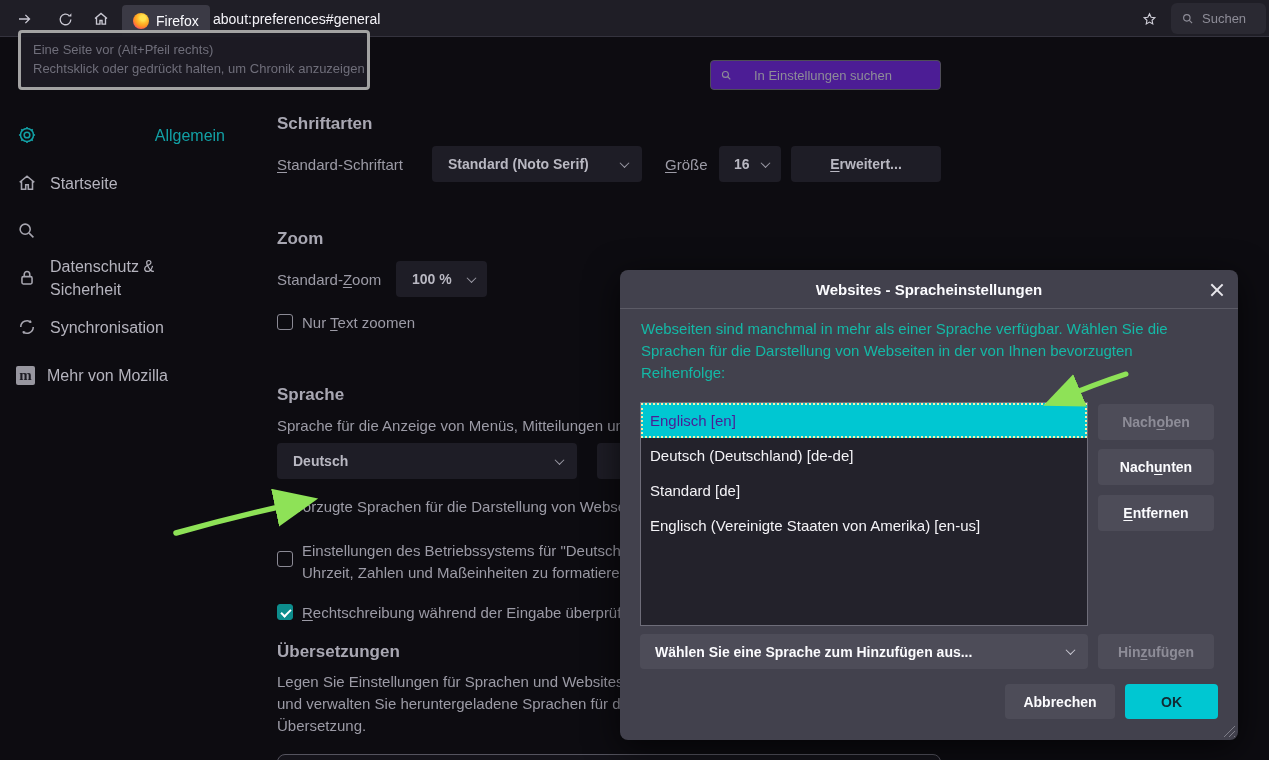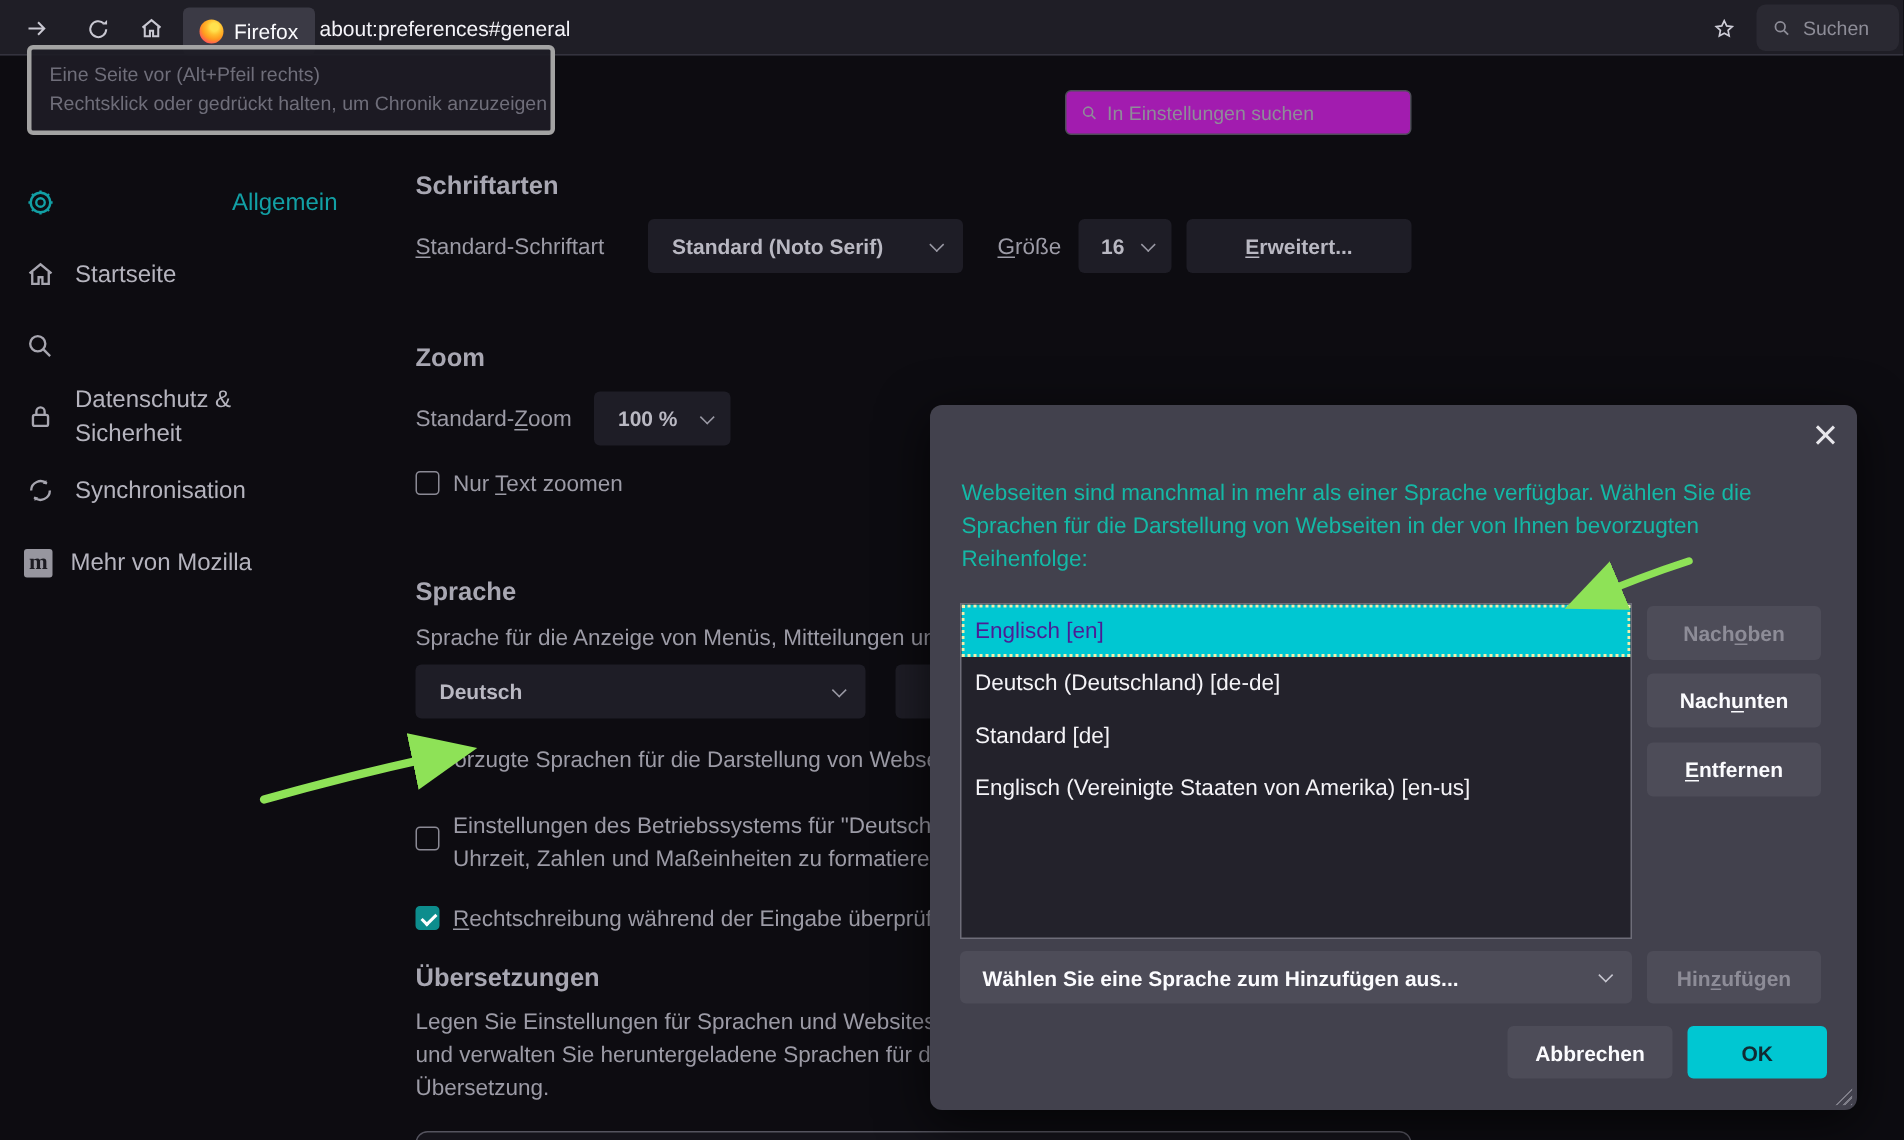--- a/index.html
+++ b/index.html
@@ -33,21 +33,21 @@
   .si-4 { top:255px; height:46px; }
   .si-5 { top:313px; } .si-6 { top:361px; }
   .si .lbl { color:#b5b4be; font-size:16px; line-height:23px; width:175px; }
   .si svg { stroke:#a7a6b0; flex:none; }
   .si.active .lbl { color:#12a0a5; }
   .si.active svg { stroke:#12a0a5; }
   .moz-icon { width:19px; height:19px; background:#97969f; color:#1c1b22; border-radius:2px; display:flex; align-items:center; justify-content:center; font:bold 15px "Liberation Serif", serif; flex:none; }
   .moz-icon::after { content:"m"; }
 
   
-  .settings-search { position:absolute; left:710px; top:60px; width:231px; height:30px; border:1px solid #4e4d58; border-radius:4px; display:flex; align-items:center; gap:5px; padding:4px 9px; background:#a21caf; }
+  .settings-search { position:absolute; left:710px; top:60px; width:231px; height:30px; border:1px solid #4e4d58; border-radius:4px; display:flex; align-items:center; gap:21px; padding:4px 9px; background:#4c1d95; }
   .settings-search svg { stroke:#8e8d98; flex:none; }
   .settings-search input { background:transparent; border:none; outline:none; width:185px; color:#c5c4ce; font-size:13px; font-family:inherit; }
   .settings-search input::placeholder { color:#8e8d98; }
 
   .heading { position:absolute; left:277px; color:#a8a7b2; font-size:17px; font-weight:bold; white-space:nowrap; }
   .h-fonts { top:114px; } .h-zoom { top:229px; } .h-lang { top:385px; } .h-trans { top:642px; }
 
   .form-label { color:#9c9ba6; font-size:15px; white-space:nowrap; }
   .ctl { background:#1e1d26; border-radius:4px; color:#b9b8c2; font-size:14px; font-weight:bold; display:flex; align-items:center; position:absolute; height:36px; }
   .chev { width:7px; height:7px; border-right:1.6px solid #9b9aa5; border-bottom:1.6px solid #9b9aa5; transform:rotate(45deg) translate(-1px,-1px); display:inline-block; flex:none; }
@@ -258,20 +258,23 @@
   <div class="heading h-trans">Übersetzungen</div>
   <div class="para trans-para">
     <span style="display:block">Legen Sie Einstellungen für Sprachen und Websites fest</span>
     <span style="display:block">und verwalten Sie heruntergeladene Sprachen für die</span>
     <span style="display:block">Übersetzung.</span>
   </div>
   <div class="partial-box"></div>
 </div>
 
 <div class="dialog">
+  <div class="dlg-header">
+    <span class="dlg-title">Websites - Spracheinstellungen</span>
+  </div>
   <span class="dlg-close"></span>
   <div class="dlg-desc">Webseiten sind manchmal in mehr als einer Sprache verfügbar. Wählen Sie die Sprachen für die Darstellung von Webseiten in der von Ihnen bevorzugten Reihenfolge:</div>
 
   <div class="lang-list">
       <div class="lang-item selected">Englisch [en]</div>
       <div class="lang-item">Deutsch (Deutschland) [de-de]</div>
       <div class="lang-item">Standard [de]</div>
       <div class="lang-item">Englisch (Vereinigte Staaten von Amerika) [en-us]</div>
     </div>
 

